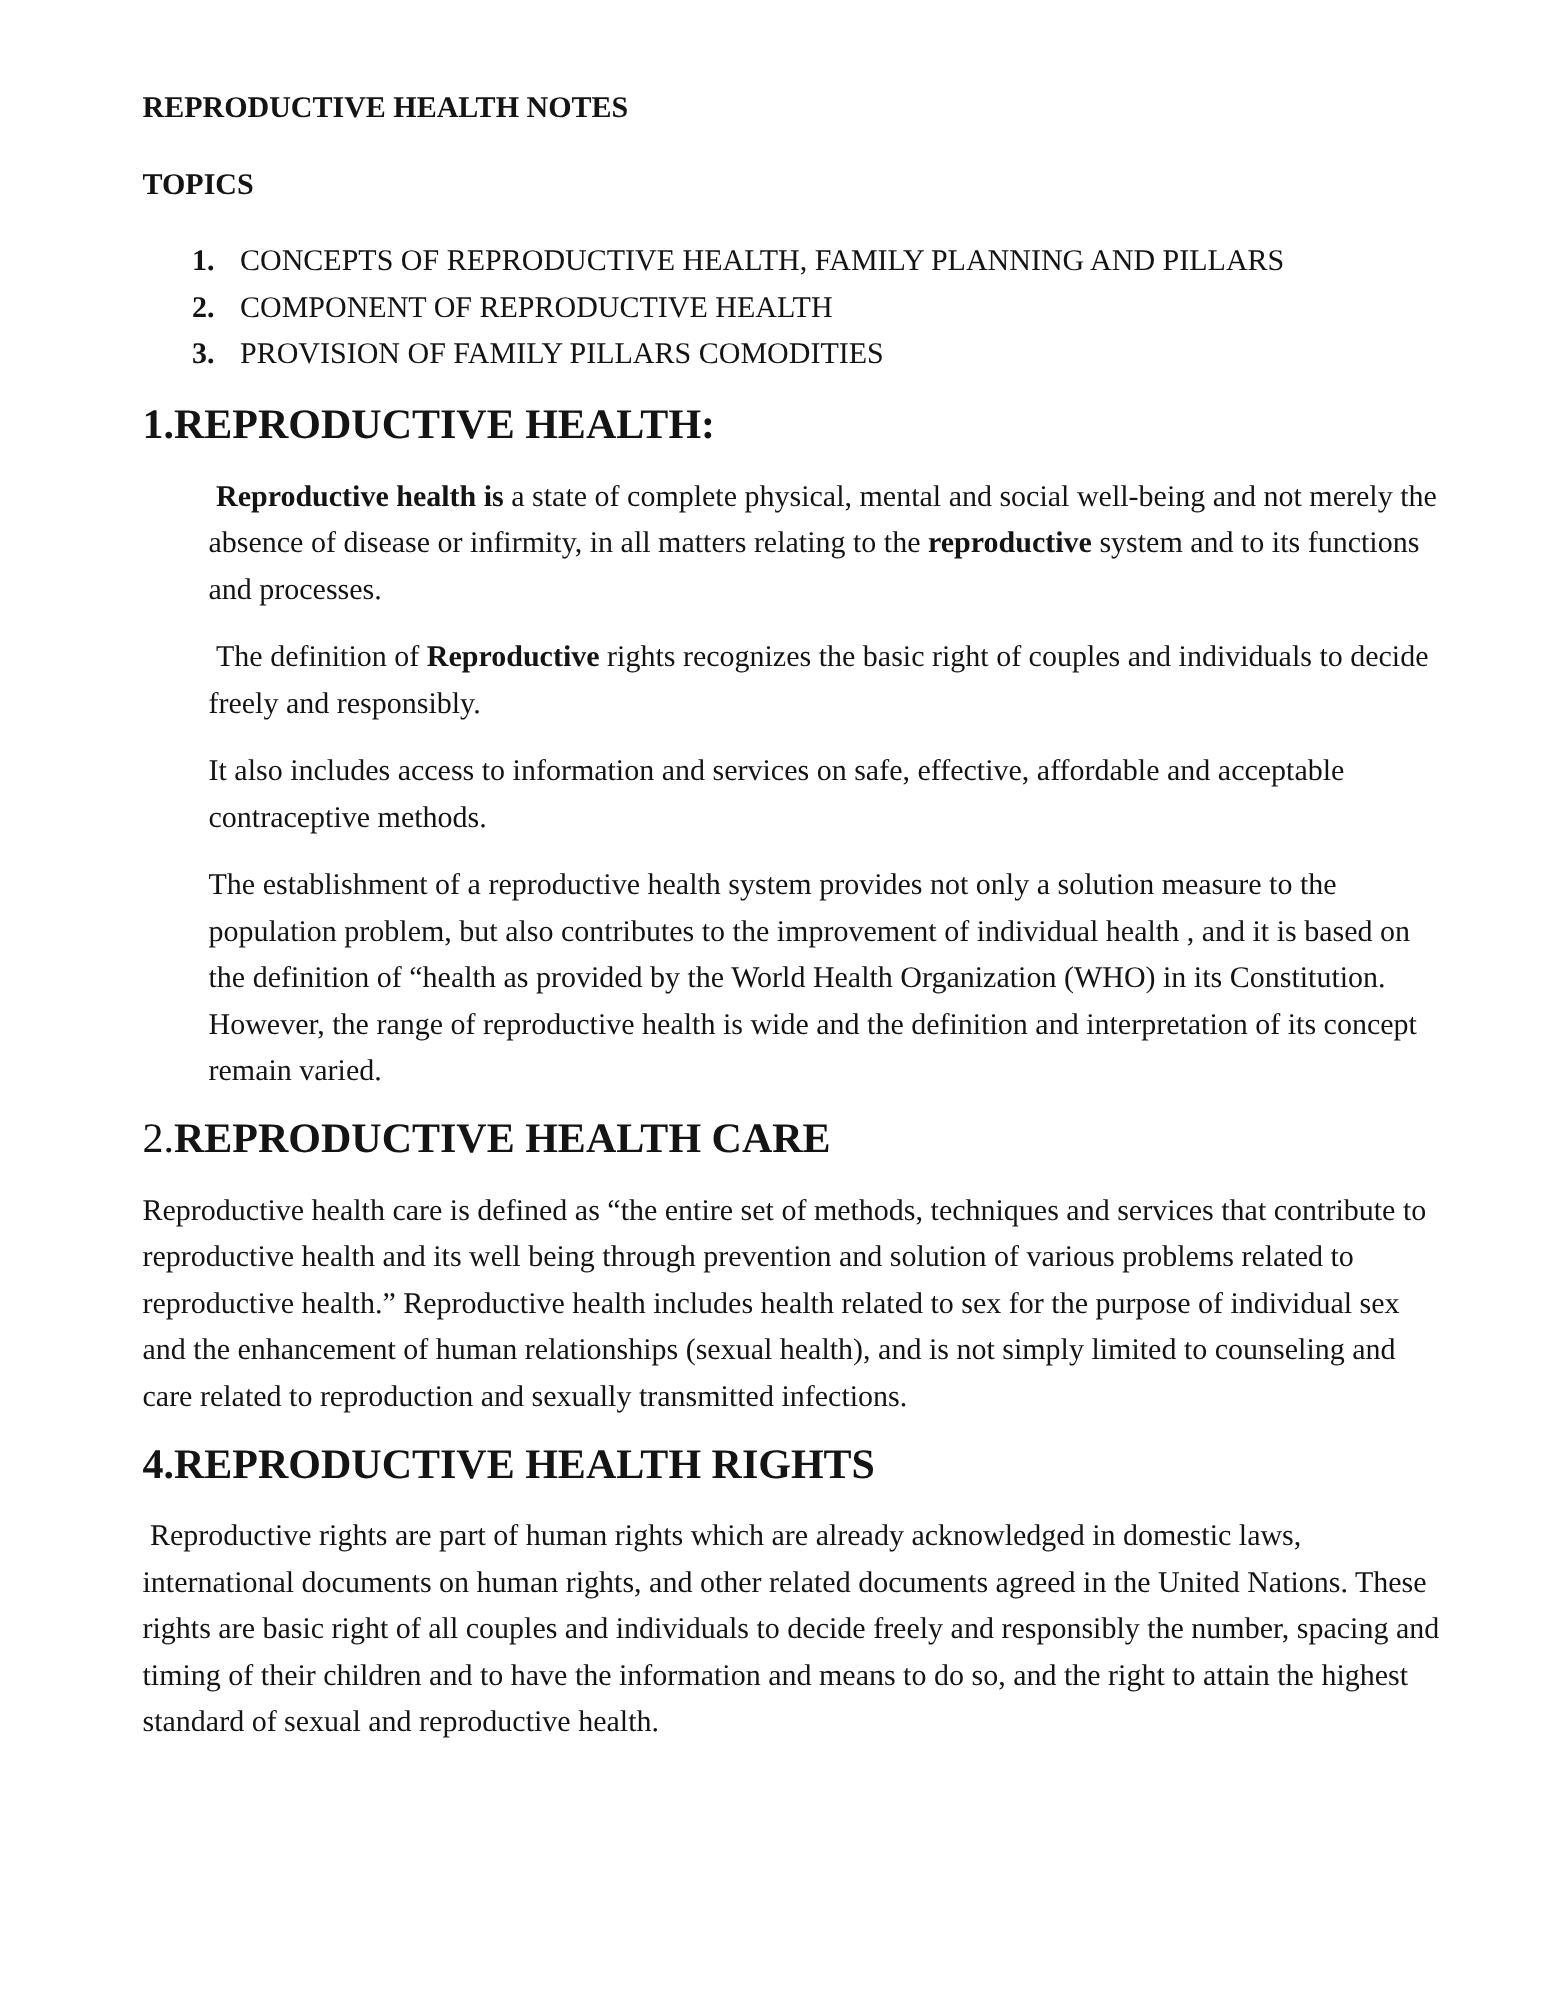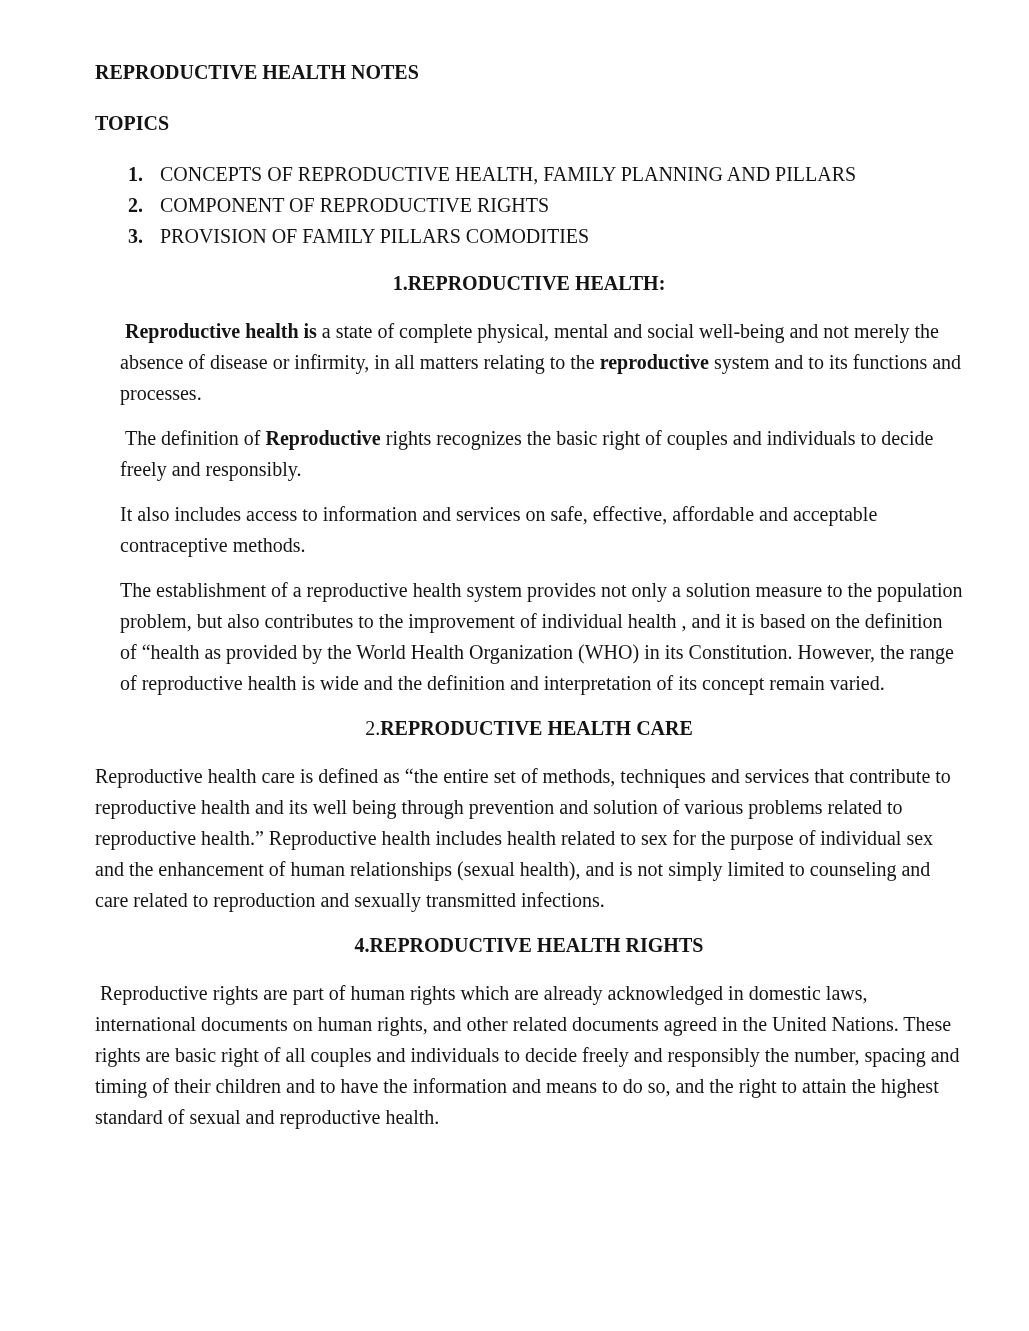--- a/index.html
+++ b/index.html
@@ -33,51 +33,50 @@
   }
   .topic-item { display: flex; }
   .topic-num {
     font-weight: bold;
     margin-left: 33px;
     width: 32px;
     flex: 0 0 32px;
   }
   .topic-text { flex: 1; }
   .section-heading {
-    font-size: 20px;
+    font-size: 28px;
     line-height: 31px;
     font-weight: normal;
     margin: 0 0 17px 0;
-    text-align: center;
   }
   .para {
     margin: 0 0 14px 0;
     white-space: pre-wrap;
   }
-  .para.indent { margin-left: 25px; }
+  .para.indent { margin-left: 44px; }
   .para.gap-lg { margin-bottom: 20px; }
   .b { font-weight: bold; }
 </style>
 </head>
 <body>
 
 <div class="page">
 
   <div class="doc-title">REPRODUCTIVE HEALTH NOTES</div>
 
   <div class="topics-heading">TOPICS</div>
 
   <ol class="topics-list">
     <li class="topic-item">
       <span class="topic-num">1.</span>
       <span class="topic-text">CONCEPTS OF REPRODUCTIVE HEALTH, FAMILY PLANNING AND PILLARS</span>
     </li>
     <li class="topic-item">
       <span class="topic-num">2.</span>
-      <span class="topic-text">COMPONENT OF REPRODUCTIVE RIGHTS</span>
+      <span class="topic-text">COMPONENT OF REPRODUCTIVE HEALTH</span>
     </li>
     <li class="topic-item">
       <span class="topic-num">3.</span>
       <span class="topic-text">PROVISION OF FAMILY PILLARS COMODITIES</span>
     </li>
   </ol>
 
   <div class="section">
     <div class="section-heading"><span class="b">1.REPRODUCTIVE HEALTH:</span></div>
     <p class="para indent"><span> </span><span class="b">Reproductive health is</span><span> a state of complete physical, mental and social well-being and not merely the absence of disease or infirmity, in all matters relating to the </span><span class="b">reproductive</span><span> system and to its functions and processes.</span></p>

